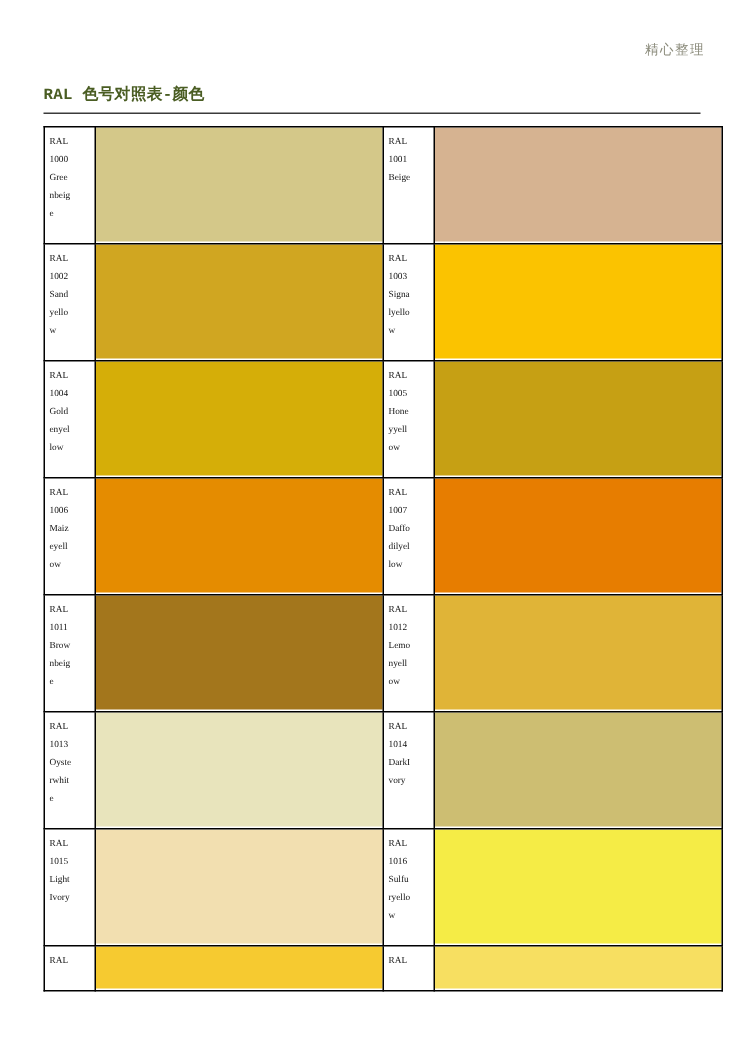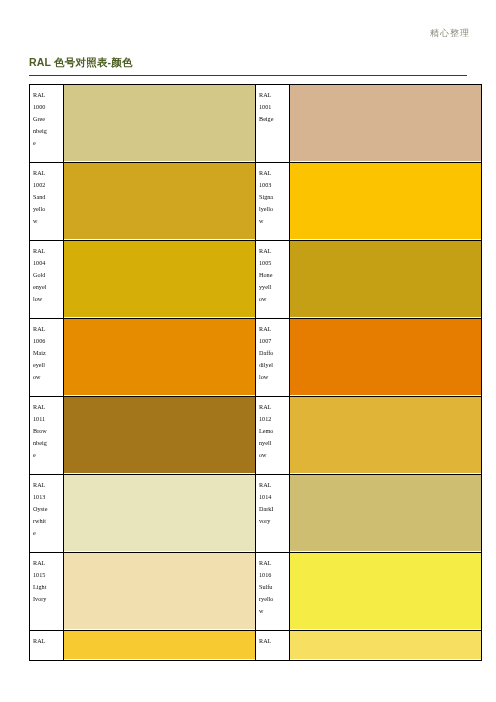--- a/index.html
+++ b/index.html
@@ -40,21 +40,21 @@
     top: 56px;
     width: 438px;
   }
   .title-line {
     font-size: 10.5px;
     font-weight: bold;
     color: #4a5d23;
     letter-spacing: 0.2px;
     white-space: nowrap;
     padding-bottom: 3px;
-    font-family: Liberation Sans, sans-serif;
+    font-family: Liberation Mono, monospace;
   }
   .title-rule {
     border-bottom: 1.1px solid #3b3b3b;
     width: 438px;
     margin-top: 2px;
   }
   
   .ral-table {
     position: absolute;
     left: 29px;

